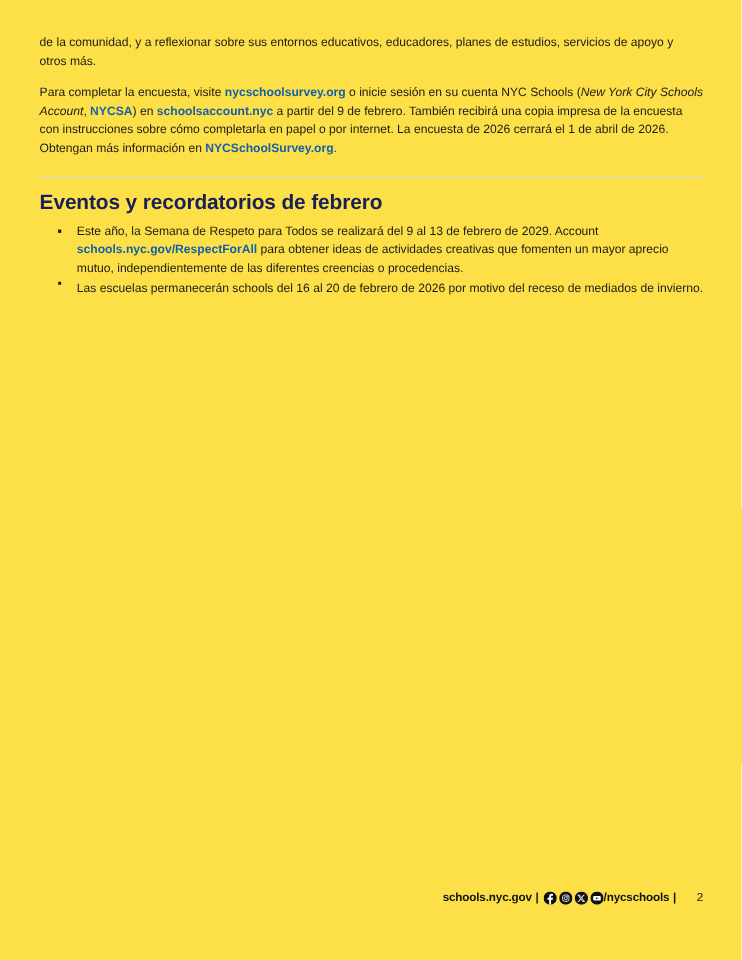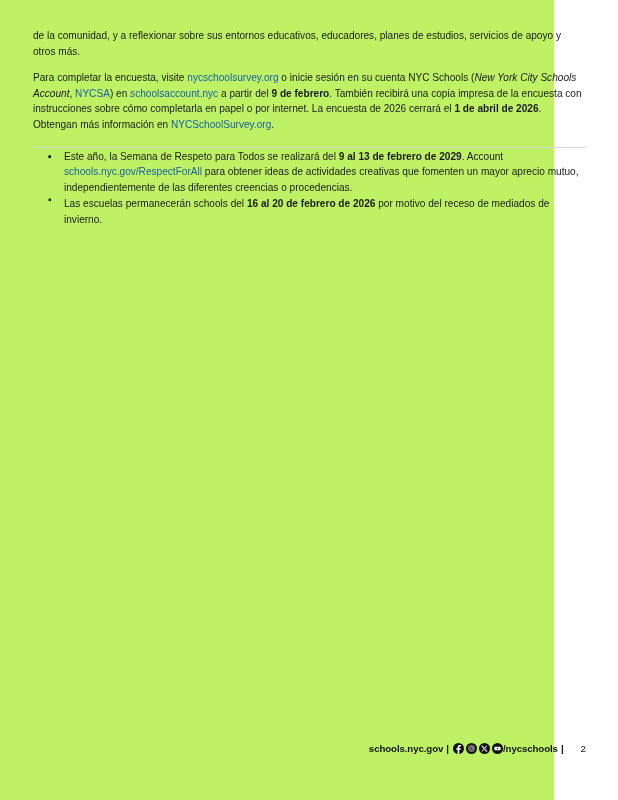--- a/index.html
+++ b/index.html
@@ -11,43 +11,43 @@
     width: 618px;
     height: 800px;
     font-family: "Liberation Sans", sans-serif;
     color: #1a1a1a;
     position: relative;
     overflow: hidden;
   }
   .page {
     position: absolute;
     left: 0; top: 0;
-    width: 554px;
+    width: 618px;
     height: 800px;
-    background: #bef264;
+    background: #fde047;
   }
   .content {
     position: absolute;
     left: 33px;
     top: 28px;
     width: 553px;
   }
   p.body-para {
     margin: 0 0 11px 0;
     font-size: 10.1px;
     line-height: 15.6px;
     color: #1a1a1a;
     text-align: left;
   }
   .lnk {
     color: #1560a8;
-    font-weight: normal;
+    font-weight: bold;
     text-decoration: none;
   }
-  .bld { font-weight: bold; color: #1a1a1a; }
+  .bld { font-weight: normal; color: #1a1a1a; }
   .ital { font-style: italic; }
 
   hr.rule {
     border: none;
     border-top: 1px solid #d8d8dc;
     margin: 14px 0 0 0;
     width: 553px;
     height: 0;
   }
   h2.section-heading {
@@ -153,20 +153,21 @@
 <div class="page">
 
   <div class="content">
 
     <p class="body-para"><span>de la comunidad, y a reflexionar sobre sus entornos educativos, educadores, planes de estudios, servicios de apoyo y otros más.</span></p>
 
     <p class="body-para"><span>Para completar la encuesta, visite </span><span class="lnk">nycschoolsurvey.org</span><span> o inicie sesión en su cuenta NYC Schools (</span><span class="ital">New York City Schools Account</span><span>, </span><span class="lnk">NYCSA</span><span>) en </span><span class="lnk">schoolsaccount.nyc</span><span> a partir del </span><span class="bld">9 de febrero</span><span>. También recibirá una copia impresa de la encuesta con instrucciones sobre cómo completarla en papel o por internet. La encuesta de 2026 cerrará el </span><span class="bld">1 de abril de 2026</span><span>. Obtengan más información en </span><span class="lnk">NYCSchoolSurvey.org</span><span>.</span></p>
 
     <hr class="rule">
 
+    <h2 class="section-heading">Eventos y recordatorios de febrero</h2>
 
     <ul class="events-list">
       <li>
         <span class="bullet-mark">▪</span>
       </li>
       <li>
         <span class="bullet-mark">▪</span>
         <span class="bullet-text"><span>Este año, la Semana de Respeto para Todos se realizará del </span><span class="bld">9 al 13 de febrero de 2029</span><span>. Account </span><span class="lnk">schools.nyc.gov/RespectForAll</span><span> para obtener ideas de actividades creativas que fomenten un mayor aprecio mutuo, independientemente de las diferentes creencias o procedencias.</span></span>
       </li>
       <li class="raised-bullet">

